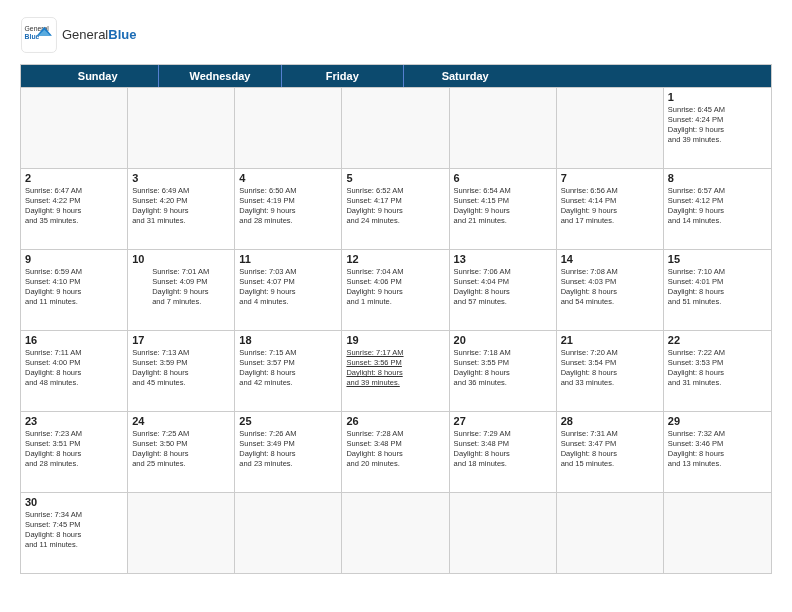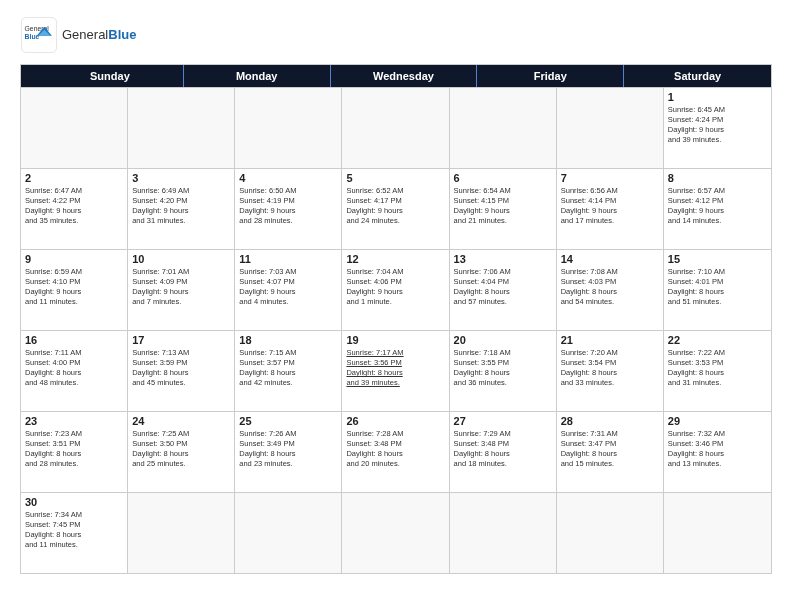--- a/index.html
+++ b/index.html
@@ -43,22 +43,22 @@
       margin-top: 2px;
     }
     .calendar {
       flex: 1;
       display: flex;
       flex-direction: column;
       border: 1px solid #ccc;
     }
     .cal-header {
       display: grid;
-      grid-template-columns: repeat(5, 1fr);
-      background: #0f172a;
+      grid-template-columns: repeat(6, 1fr);
+      background: #0c4a6e;
       padding-left: 16px;
     }
     .cal-header-cell {
       color: #fff;
       font-size: 11px;
       font-weight: bold;
       text-align: center;
       padding: 5px 2px;
       border-right: 1px solid #5580d0;
     }
@@ -119,21 +119,20 @@
 </div>
     <div class="title-area">
       <div class="month-title"></div>
       <div class="location"></div>
     </div>
   </div>
 
   <div class="calendar">
     <div class="cal-header">
     <div class="cal-header-cell">Sunday</div>
-        <div class="cal-header-cell">Monday</div>
         <div class="cal-header-cell">Wednesday</div>
         <div class="cal-header-cell">Friday</div>
         <div class="cal-header-cell">Saturday</div>
       </div>
     <div class="cal-body">
     <div class="cal-row">
           <div class="cal-cell empty"></div>
           <div class="cal-cell empty"></div>
           <div class="cal-cell empty"></div>
           <div class="cal-cell empty"></div>
@@ -201,21 +200,21 @@
         <div class="cal-row">
           <div class="cal-cell">
             <span class="day-number">9</span>
             <div class="cell-text" style="white-space: pre-line;">Sunrise: 6:59 AM
 Sunset: 4:10 PM
 Daylight: 9 hours
 and 11 minutes.</div>
           </div>
           <div class="cal-cell">
             <span class="day-number">10</span>
-            <div class="cell-text" style="white-space: pre-line;">Sunrise: 7:01 AM
+            <div class="cell-text" style="white-space: pre-line; margin-left: 20px;">Sunrise: 7:01 AM
 Sunset: 4:09 PM
 Daylight: 9 hours
 and 7 minutes.</div>
           </div>
           <div class="cal-cell">
             <span class="day-number">11</span>
             <div class="cell-text" style="white-space: pre-line;">Sunrise: 7:03 AM
 Sunset: 4:07 PM
 Daylight: 9 hours
 and 4 minutes.</div>

